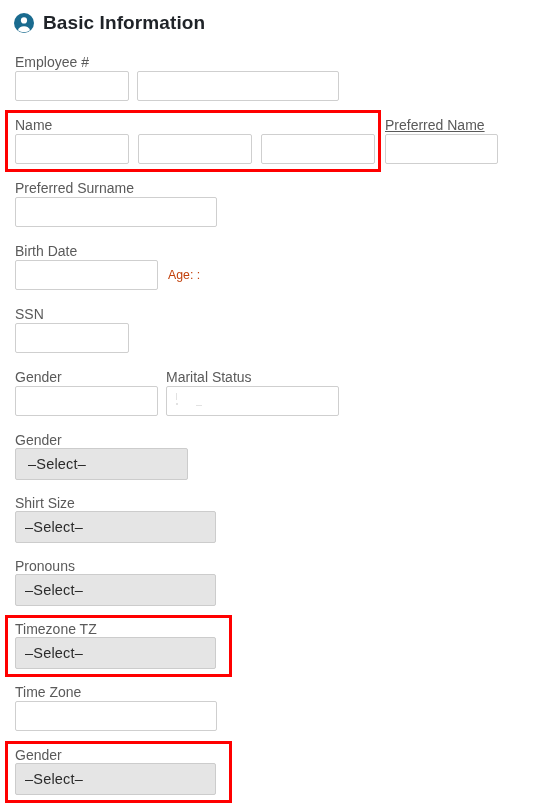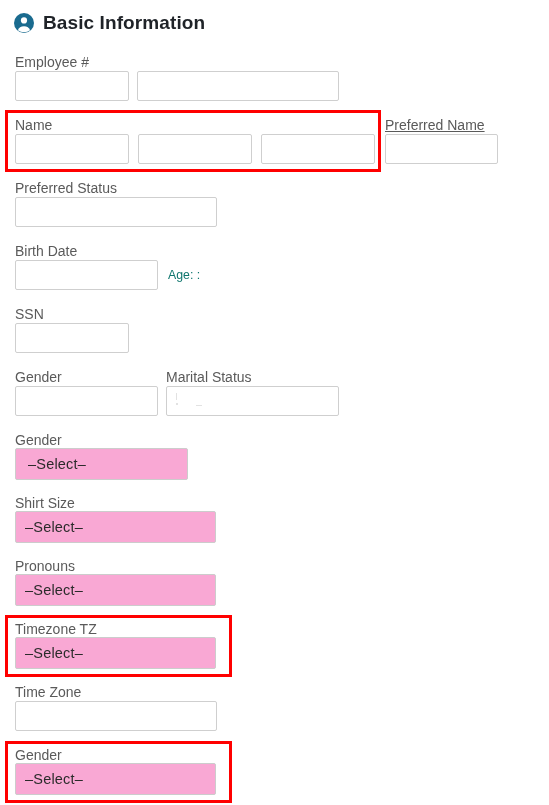--- a/index.html
+++ b/index.html
@@ -59,34 +59,34 @@
     box-sizing: border-box;
     height: 30px;
     background: #ffffff;
     border: 1px solid #cfcfcf;
     border-radius: 2px;
   }
   .sel-input {
     position: absolute;
     box-sizing: border-box;
     height: 32px;
-    background: #f9a8d4;
+    background: #e5e5e5;
     border: 1px solid #cccccc;
     border-radius: 2px;
     display: flex;
     align-items: center;
     padding-left: 12px;
     font-size: 14.5px;
     color: #2b2b2b;
     letter-spacing: 0.2px;
   }
   .static-text {
     position: absolute;
     font-size: 12.3px;
-    color: #0f766e;
+    color: #c2410c;
     white-space: nowrap;
     line-height: 14px;
   }
 
   
   .hl-box {
     position: absolute;
     box-sizing: border-box;
     border: 3px solid #ff0000;
     background: transparent;
@@ -121,21 +121,21 @@
 
   <div class="field-label" style="left:15px; top:118px;">Name</div>
   <div class="txt-input" style="left:15px; top:134px; width:114px;"></div>
   <div class="txt-input" style="left:138px; top:134px; width:114px;"></div>
   <div class="txt-input" style="left:261px; top:134px; width:114px;"></div>
   <div class="hl-box" style="left:5px; top:110px; width:376px; height:62px;"></div>
 
   <div class="field-label" style="left:385px; top:118px;text-decoration:underline;">Preferred Name</div>
   <div class="txt-input" style="left:385px; top:134px; width:113px;"></div>
 
-  <div class="field-label" style="left:15px; top:181px;">Preferred Status</div>
+  <div class="field-label" style="left:15px; top:181px;">Preferred Surname</div>
   <div class="txt-input" style="left:15px; top:197px; width:202px;"></div>
 
   <div class="field-label" style="left:15px; top:244px;">Birth Date</div>
   <div class="txt-input" style="left:15px; top:260px; width:143px;"></div>
   <div class="static-text" style="left:168px; top:268px;">Age: :</div>
 
   <div class="field-label" style="left:15px; top:307px;">SSN</div>
   <div class="txt-input" style="left:15px; top:323px; width:114px;"></div>
 
   <div class="field-label" style="left:15px; top:370px;">Gender</div>

